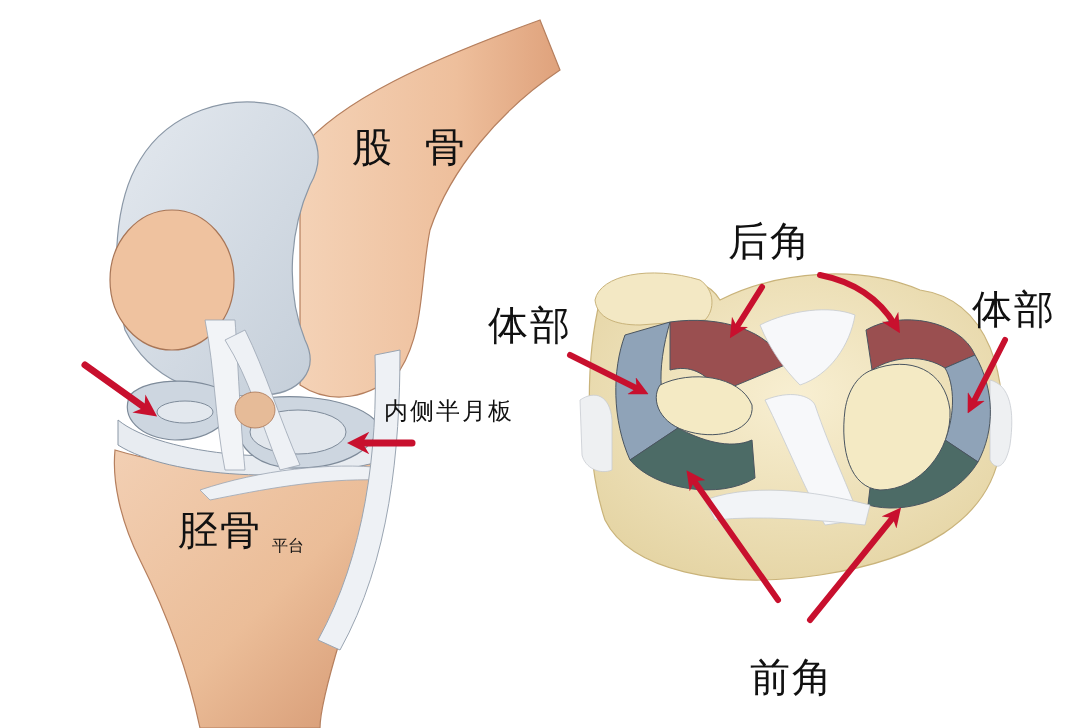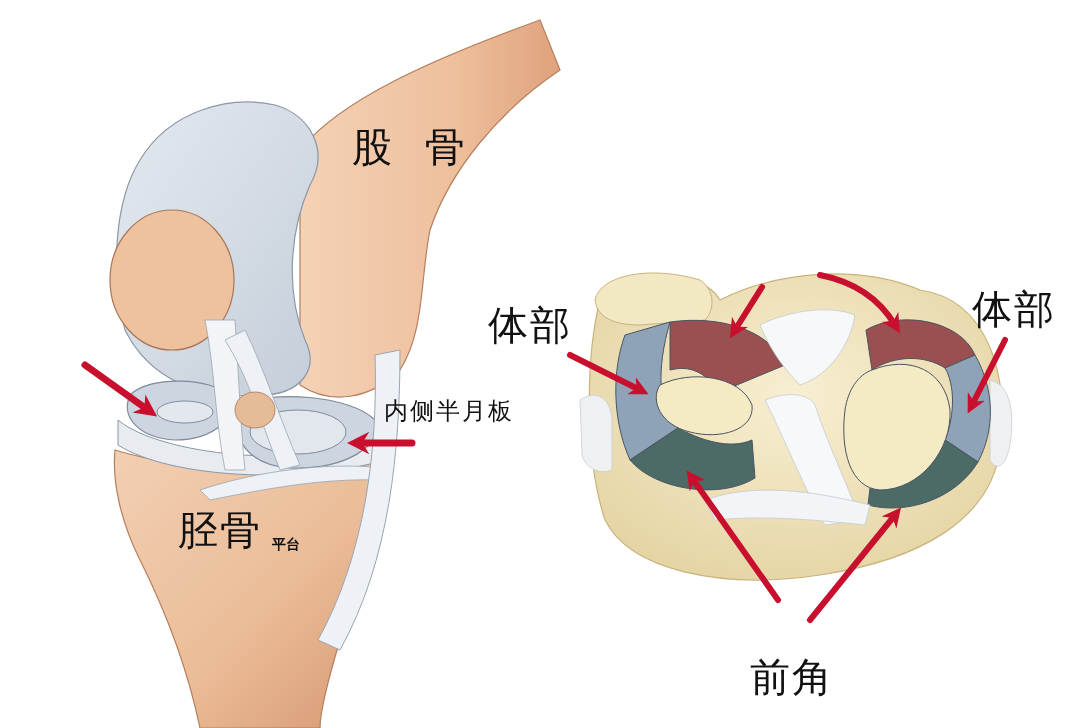--- a/index.html
+++ b/index.html
@@ -2,21 +2,21 @@
 <html><head>
 <meta charset="utf-8">
 <style>
   html, body { margin: 0; padding: 0; background: #ffffff; }
   body { width: 1080px; height: 728px; position: relative; overflow: hidden;
          font-family: "DejaVu Sans", "Liberation Sans", sans-serif; }
   #stage { position: absolute; left: 0; top: 0; width: 1080px; height: 520px; }
   .label { position: absolute; color: #111111; font-weight: 500; white-space: nowrap;
            font-family: "DejaVu Sans", "Liberation Sans", sans-serif; letter-spacing: 2px; }
   .lbl-big { font-size: 40px; }
-  .lbl-small { font-size: 14px; letter-spacing: 0; font-weight: bold; }
+  .lbl-small { font-size: 16px; letter-spacing: 0; font-weight: normal; }
 </style>
 </head>
 <body>
 
 <div id="stage">
   <svg width="1080" height="728" viewBox="0 0 1080 728" xmlns="http://www.w3.org/2000/svg">
     <defs>
       <linearGradient id="boneGrad" x1="0" y1="0" x2="1" y2="0">
         <stop offset="0" stop-color="#f4d2b6"></stop>
         <stop offset="0.6" stop-color="#eebf9c"></stop>
@@ -107,16 +107,17 @@
       <line x1="810" y1="620" x2="895" y2="515" stroke="#c8102e" stroke-width="6" stroke-linecap="round" marker-end="url(#arrowHead)"></line>
     </g>
   </svg>
 
   
   <div class="label lbl-big" style="left:352px; top:120px; letter-spacing:10px;">股 骨</div>
   <div class="label lbl-big" style="left:178px; top:503px;font-family:Liberation Serif, serif;">胫骨</div>
   <div class="label lbl-small" style="left:272px; top:536px;">平台</div>
   <div class="label" style="left:384px; top:395px; font-size:24px;">内侧半月板</div>
 
+  <div class="label lbl-big" style="left:728px; top:214px;">后角</div>
   <div class="label lbl-big" style="left:488px; top:298px;">体部</div>
   <div class="label lbl-big" style="left:972px; top:282px;">体部</div>
   <div class="label lbl-big" style="left:750px; top:650px;text-align:center;">前角</div>
 </div>
 
 </body></html>

